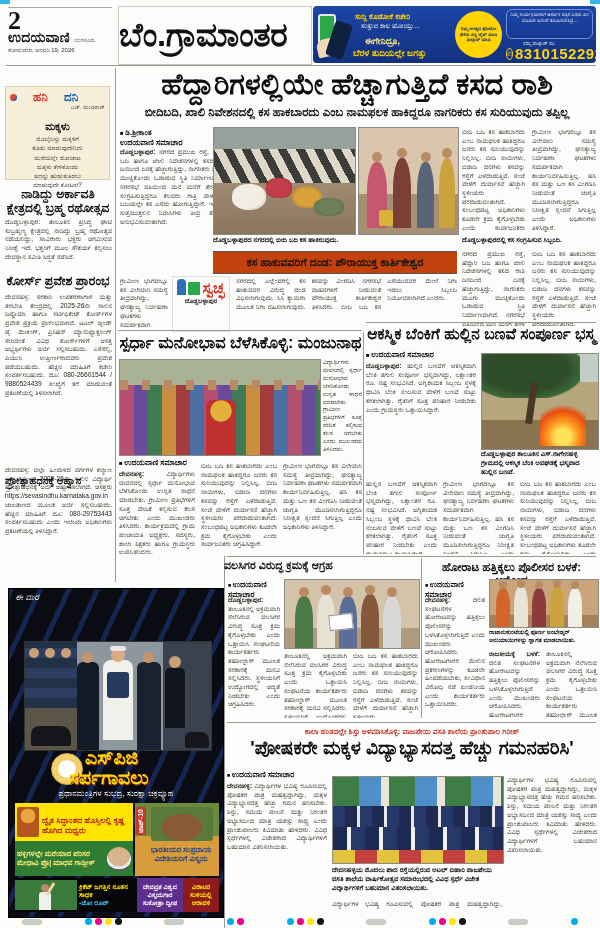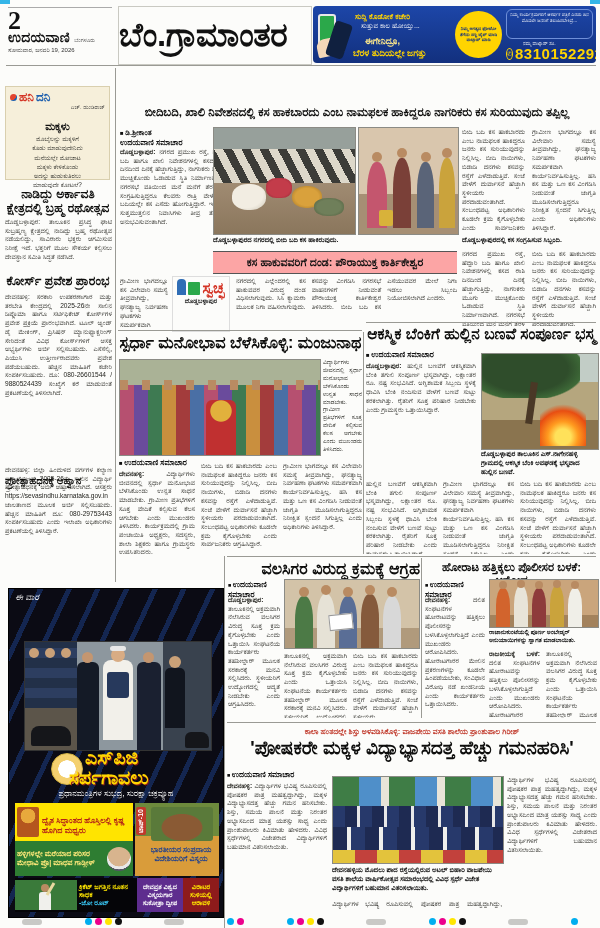--- a/index.html
+++ b/index.html
@@ -66,26 +66,27 @@
     </div>
     <div class="abs adtxt-w" style="left:210px;top:34px;font-size:5px;">ನಮ್ಮ ವಾಟ್ಸಾಪ್ ಸಂ.</div>
     <div class="abs" style="left:193px;top:39px;width:88px;display:flex;align-items:center;gap:2px;">
       <span style="width:10px;height:10px;border-radius:50%;border:1.4px solid #ffd400;display:inline-flex;align-items:center;justify-content:center;font-size:6px;color:#ffd400;">✆</span>
       <span style="font-size:15px;font-weight:bold;color:#ffd400;letter-spacing:.5px;">8310152292</span>
     </div>
   </div>
 
   <div class="rule" style="left:6px;top:65px;width:590px;height:1px;"></div>
 
+  <div class="abs hl" style="left:118px;top:69px;width:478px;text-align:center;font-size:29px;">ಹೆದ್ದಾರಿಗಳಲ್ಲಿಯೇ ಹೆಚ್ಚಾಗುತ್ತಿದೆ ಕಸದ ರಾಶಿ</div>
   <div class="abs hl" style="left:118px;top:106px;width:478px;text-align:center;font-size:11.6px;font-weight:bold;">ಬೀದಿಬದಿ, ಖಾಲಿ ನಿವೇಶನದಲ್ಲಿ ಕಸ ಹಾಕಬಾರದು ಎಂಬ ನಾಮಫಲಕ ಹಾಕಿದ್ದರೂ ನಾಗರಿಕರು ಕಸ ಸುರಿಯುವುದು ತಪ್ಪಿಲ್ಲ</div>
 
   <div class="rule" style="left:115px;top:68px;width:1px;height:514px;"></div>
 
   <div class="abs" style="left:5px;top:86px;width:105px;height:94px;background:#f6efda;border:1px solid #d9cfae;box-sizing:border-box;padding:3px 4px;">
-    <div style="display:flex;align-items:baseline;gap:2px;">
+    <div style="display:flex;align-items:baseline;gap:16px;">
       <span style="width:7px;height:7px;border-radius:50%;background:radial-gradient(circle at 30% 30%,#e2452f 0 55%,#1d5fae 55%);display:inline-block;"></span>
       <span style="font-size:12px;font-weight:bold;color:#d43425;">ಹನಿ</span>
       <span style="font-size:12px;font-weight:bold;color:#1d5fae;">ದನಿ</span>
     </div>
     <div style="font-size:5.6px;text-align:right;color:#333;">ಎಚ್. ಡುಂಡಿರಾಜ್</div>
     <div style="font-size:10.5px;font-weight:bold;text-align:center;margin-top:9px;">ಮಕ್ಕಳು</div>
     <div style="font-size:6.4px;text-align:center;line-height:1.45;color:#2a2a25;margin-top:1px;">
       <div>ಮೊಬೈಲನ್ನು ಮಕ್ಕಳಿಗೆ</div>
       <div>ಕೊಡು ಮಾಡುವುದೇನಿದು</div>
       <div>ಮನೆಯಲ್ಲೇ ಮೋಜಾಟ</div>
@@ -146,21 +147,21 @@
     <div class="head" style="left:83px;top:20px;"></div>
     <div style="position:absolute;left:20px;top:82px;width:14px;height:16px;background:#d8b23a;border-radius:2px;"></div>
   </div>
   <div class="abs cap" style="left:462px;top:236px;width:134px;">ದೊಡ್ಡಬಳ್ಳಾಪುರದಲ್ಲಿ ಕಸ ಸಂಗ್ರಹಿಸುವ ಸಿಬ್ಬಂದಿ.</div>
 
   <div class="abs bt" style="left:462px;top:128px;width:63px;height:104px;">ಬೀದಿ ಬದಿ ಕಸ ಹಾಕಬಾರದು ಎಂಬ ನಾಮಫಲಕ ಹಾಕಿದ್ದರೂ ಜನರು ಕಸ ಸುರಿಯುವುದನ್ನು ನಿಲ್ಲಿಸಿಲ್ಲ. ಬೀದಿ ನಾಯಿಗಳು, ಬಿಡಾಡಿ ದನಗಳು ಕಸವನ್ನು ರಸ್ತೆಗೆ ಎಳೆದಾಡುತ್ತಿವೆ. ಸಂಜೆ ವೇಳೆಗೆ ದುರ್ವಾಸನೆ ಹೆಚ್ಚಾಗಿ ಸ್ಥಳೀಯರು ಪರದಾಡುವಂತಾಗಿದೆ. ಸಂಬಂಧಪಟ್ಟ ಅಧಿಕಾರಿಗಳು ಕೂಡಲೇ ಕ್ರಮ ಕೈಗೊಳ್ಳಬೇಕು ಎಂದು ಸಾರ್ವಜನಿಕರು ಆಗ್ರಹಿಸಿದ್ದಾರೆ.</div>
   <div class="abs bt" style="left:532px;top:128px;width:64px;height:104px;">ಗ್ರಾಮೀಣ ಭಾಗದಲ್ಲೂ ಕಸ ವಿಲೇವಾರಿ ಸಮಸ್ಯೆ ತೀವ್ರವಾಗಿದ್ದು, ಘನತ್ಯಾಜ್ಯ ನಿರ್ವಹಣಾ ಘಟಕಗಳು ಸಮರ್ಪಕವಾಗಿ ಕಾರ್ಯನಿರ್ವಹಿಸುತ್ತಿಲ್ಲ. ಹಸಿ ಕಸ ಮತ್ತು ಒಣ ಕಸ ವಿಂಗಡಿಸಿ ನೀಡುವಂತೆ ಜಾಗೃತಿ ಮೂಡಿಸಲಾಗುತ್ತಿದ್ದರೂ ನಿರೀಕ್ಷಿತ ಸ್ಪಂದನೆ ಸಿಗುತ್ತಿಲ್ಲ ಎಂದು ಅಧಿಕಾರಿಗಳು ತಿಳಿಸಿದ್ದಾರೆ.</div>
   <div class="abs bt" style="left:462px;top:250px;width:63px;height:80px;">ನಗರದ ಪ್ರಮುಖ ರಸ್ತೆ, ಹೆದ್ದಾರಿ ಬದಿ ಹಾಗೂ ಖಾಲಿ ನಿವೇಶನಗಳಲ್ಲಿ ಕಸದ ರಾಶಿ ದಿನದಿಂದ ದಿನಕ್ಕೆ ಹೆಚ್ಚಾಗುತ್ತಿದ್ದು, ನಾಗರಿಕರು ಮೂಗು ಮುಚ್ಚಿಕೊಂಡು ಓಡಾಡುವ ಸ್ಥಿತಿ ನಿರ್ಮಾಣವಾಗಿದೆ. ನಗರಸಭೆ ವತಿಯಿಂದ ಮನೆ ಮನೆಗೆ ತೆರಳಿ ಕಸ ಸಂಗ್ರಹಿಸುತ್ತಿದ್ದರೂ ಕೆಲವರು ರಾತ್ರಿ ವೇಳೆ ರಸ್ತೆ ಬದಿಯಲ್ಲೇ ಕಸ ಎಸೆದು ಹೋಗುತ್ತಿದ್ದಾರೆ. ಇದರಿಂದ ಸುತ್ತಮುತ್ತಲಿನ ನಿವಾಸಿಗಳು ತೀವ್ರ ತೊಂದರೆ ಅನುಭವಿಸುವಂತಾಗಿದೆ.</div>
   <div class="abs bt" style="left:532px;top:250px;width:64px;height:80px;">ಬೀದಿ ಬದಿ ಕಸ ಹಾಕಬಾರದು ಎಂಬ ನಾಮಫಲಕ ಹಾಕಿದ್ದರೂ ಜನರು ಕಸ ಸುರಿಯುವುದನ್ನು ನಿಲ್ಲಿಸಿಲ್ಲ. ಬೀದಿ ನಾಯಿಗಳು, ಬಿಡಾಡಿ ದನಗಳು ಕಸವನ್ನು ರಸ್ತೆಗೆ ಎಳೆದಾಡುತ್ತಿವೆ. ಸಂಜೆ ವೇಳೆಗೆ ದುರ್ವಾಸನೆ ಹೆಚ್ಚಾಗಿ ಸ್ಥಳೀಯರು ಪರದಾಡುವಂತಾಗಿದೆ. ಸಂಬಂಧಪಟ್ಟ ಅಧಿಕಾರಿಗಳು ಕೂಡಲೇ ಕ್ರಮ ಕೈಗೊಳ್ಳಬೇಕು ಎಂದು ಸಾರ್ವಜನಿಕರು ಆಗ್ರಹಿಸಿದ್ದಾರೆ.</div>
 
-  <div class="abs" style="left:213px;top:251px;width:244px;height:21px;background:#fca5a5;border-top:1px solid #555;border-bottom:1px solid #555;display:flex;align-items:center;justify-content:center;">
+  <div class="abs" style="left:213px;top:251px;width:244px;height:21px;background:#c2410c;border-top:1px solid #555;border-bottom:1px solid #555;display:flex;align-items:center;justify-content:center;">
     <span style="font-size:11px;font-weight:bold;">ಕಸ ಹಾಕುವವರಿಗೆ ದಂಡ: ಪೌರಾಯುಕ್ತ ಕಾರ್ತಿಕೇಶ್ವರ</span>
   </div>
   <div class="abs bt" style="left:236px;top:277px;width:221px;height:54px;column-count:3;column-gap:6px;">ನಗರದಲ್ಲಿ ಎಲ್ಲೆಂದರಲ್ಲಿ ಕಸ ಹಾಕುವವರ ವಿರುದ್ಧ ದಂಡ ವಿಧಿಸಲಾಗುವುದು. ಸಿಸಿ ಕ್ಯಾಮರಾ ಮೂಲಕ ನಿಗಾ ವಹಿಸಲಾಗುವುದು. ಕಸವನ್ನು ವಿಂಗಡಿಸಿ ನಗರಸಭೆ ವಾಹನಗಳಿಗೆ ನೀಡುವಂತೆ ಪೌರಾಯುಕ್ತ ಕಾರ್ತಿಕೇಶ್ವರ ತಿಳಿಸಿದರು. ಬೀದಿ ಬದಿ ಕಸ ಎಸೆಯುವವರ ಮೇಲೆ ನಿಗಾ ಇಡಲು ಸಿಬ್ಬಂದಿ ನಿಯೋಜಿಸಲಾಗಿದೆ ಎಂದರು.</div>
 
   <div class="rule" style="left:118px;top:330px;width:244px;height:1px;"></div>
   <div class="abs hl" style="left:119px;top:334px;width:243px;font-size:16.2px;text-align:center;">ಸ್ಪರ್ಧಾ ಮನೋಭಾವ ಬೆಳೆಸಿಕೊಳ್ಳಿ: ಮಂಜುನಾಥ</div>
 
   <div class="photo" style="left:119px;top:359px;width:200px;height:95px;background:
       linear-gradient(180deg,#aab296 0 26%,rgba(0,0,0,0) 26%),
       repeating-linear-gradient(90deg,#b65070 0 14px,#6a4b9c 14px 28px,#3e7a52 28px 42px,#c98f3e 42px 56px,#a33c3c 56px 70px,#4a6fa5 70px 84px);">
@@ -198,21 +199,21 @@
 
   <div class="abs bt" style="left:366px;top:480px;width:71px;height:74px;">ಹುಲ್ಲಿನ ಬಣವೆಗೆ ಆಕಸ್ಮಿಕವಾಗಿ ಬೆಂಕಿ ತಗುಲಿ ಸಂಪೂರ್ಣ ಭಸ್ಮವಾಗಿದ್ದು, ಲಕ್ಷಾಂತರ ರೂ. ನಷ್ಟ ಸಂಭವಿಸಿದೆ. ಅಗ್ನಿಶಾಮಕ ಸಿಬ್ಬಂದಿ ಸ್ಥಳಕ್ಕೆ ಧಾವಿಸಿ ಬೆಂಕಿ ನಂದಿಸುವ ವೇಳೆಗೆ ಬಣವೆ ಸುಟ್ಟು ಕರಕಲಾಗಿತ್ತು. ರೈತರಿಗೆ ಸೂಕ್ತ ಪರಿಹಾರ ನೀಡಬೇಕು ಎಂದು ಗ್ರಾಮಸ್ಥರು ಒತ್ತಾಯಿಸಿದ್ದಾರೆ.</div>
   <div class="abs bt" style="left:443px;top:480px;width:71px;height:74px;">ಗ್ರಾಮೀಣ ಭಾಗದಲ್ಲೂ ಕಸ ವಿಲೇವಾರಿ ಸಮಸ್ಯೆ ತೀವ್ರವಾಗಿದ್ದು, ಘನತ್ಯಾಜ್ಯ ನಿರ್ವಹಣಾ ಘಟಕಗಳು ಸಮರ್ಪಕವಾಗಿ ಕಾರ್ಯನಿರ್ವಹಿಸುತ್ತಿಲ್ಲ. ಹಸಿ ಕಸ ಮತ್ತು ಒಣ ಕಸ ವಿಂಗಡಿಸಿ ನೀಡುವಂತೆ ಜಾಗೃತಿ ಮೂಡಿಸಲಾಗುತ್ತಿದ್ದರೂ ನಿರೀಕ್ಷಿತ ಸ್ಪಂದನೆ ಸಿಗುತ್ತಿಲ್ಲ ಎಂದು ಅಧಿಕಾರಿಗಳು ತಿಳಿಸಿದ್ದಾರೆ.</div>
   <div class="abs bt" style="left:520px;top:480px;width:76px;height:74px;">ಬೀದಿ ಬದಿ ಕಸ ಹಾಕಬಾರದು ಎಂಬ ನಾಮಫಲಕ ಹಾಕಿದ್ದರೂ ಜನರು ಕಸ ಸುರಿಯುವುದನ್ನು ನಿಲ್ಲಿಸಿಲ್ಲ. ಬೀದಿ ನಾಯಿಗಳು, ಬಿಡಾಡಿ ದನಗಳು ಕಸವನ್ನು ರಸ್ತೆಗೆ ಎಳೆದಾಡುತ್ತಿವೆ. ಸಂಜೆ ವೇಳೆಗೆ ದುರ್ವಾಸನೆ ಹೆಚ್ಚಾಗಿ ಸ್ಥಳೀಯರು ಪರದಾಡುವಂತಾಗಿದೆ. ಸಂಬಂಧಪಟ್ಟ ಅಧಿಕಾರಿಗಳು ಕೂಡಲೇ ಕ್ರಮ ಕೈಗೊಳ್ಳಬೇಕು ಎಂದು ಸಾರ್ವಜನಿಕರು ಆಗ್ರಹಿಸಿದ್ದಾರೆ.</div>
   <div class="rule" style="left:363px;top:332px;width:1px;height:222px;"></div>
 
   <div class="rule" style="left:227px;top:556px;width:369px;height:1px;"></div>
   <div class="rule" style="left:224px;top:556px;width:1px;height:372px;"></div>
   <div class="rule" style="left:421px;top:558px;width:1px;height:160px;"></div>
 
-  <div class="abs hl" style="left:230px;top:560px;width:190px;font-size:16px;text-align:right;">ವಲಸಿಗರ ವಿರುದ್ಧ ಕ್ರಮಕ್ಕೆ ಆಗ್ರಹ</div>
+  <div class="abs hl" style="left:224px;top:560px;width:190px;font-size:11px;text-align:left;">ವಲಸಿಗರ ವಿರುದ್ಧ ಕ್ರಮಕ್ಕೆ ಆಗ್ರಹ</div>
   <div class="abs byl" style="left:228px;top:580px;width:52px;font-size:6.4px;">
     <span style="font-size:5.5px;">■ </span><b>ಉದಯವಾಣಿ ಸಮಾಚಾರ</b>
   </div>
   <div class="abs bt" style="left:228px;top:596px;width:52px;height:122px;">
     <b>ದೊಡ್ಡಬಳ್ಳಾಪುರ:</b>
     <span>ತಾಲೂಕಿನಲ್ಲಿ ಅಕ್ರಮವಾಗಿ ನೆಲೆಸಿರುವ ವಲಸಿಗರ ವಿರುದ್ಧ ಸೂಕ್ತ ಕ್ರಮ ಕೈಗೊಳ್ಳಬೇಕು ಎಂದು ಒತ್ತಾಯಿಸಿ ಸಂಘಟನೆಯ ಕಾರ್ಯಕರ್ತರು ತಹಶೀಲ್ದಾರ್ ಮೂಲಕ ಸರಕಾರಕ್ಕೆ ಮನವಿ ಸಲ್ಲಿಸಿದರು. ಸ್ಥಳೀಯರಿಗೆ ಉದ್ಯೋಗದಲ್ಲಿ ಆದ್ಯತೆ ನೀಡಬೇಕು ಎಂದು ಆಗ್ರಹಿಸಿದರು.</span>
   </div>
   <div class="photo" style="left:284px;top:579px;width:134px;height:68px;background:linear-gradient(180deg,#d3c3a8 0 70%,#b09a7c 70% 100%);">
     <div class="fig" style="left:10px;top:16px;width:18px;height:52px;background:#4c7a46;"></div>
       <div class="head" style="left:14px;top:7px;"></div>

